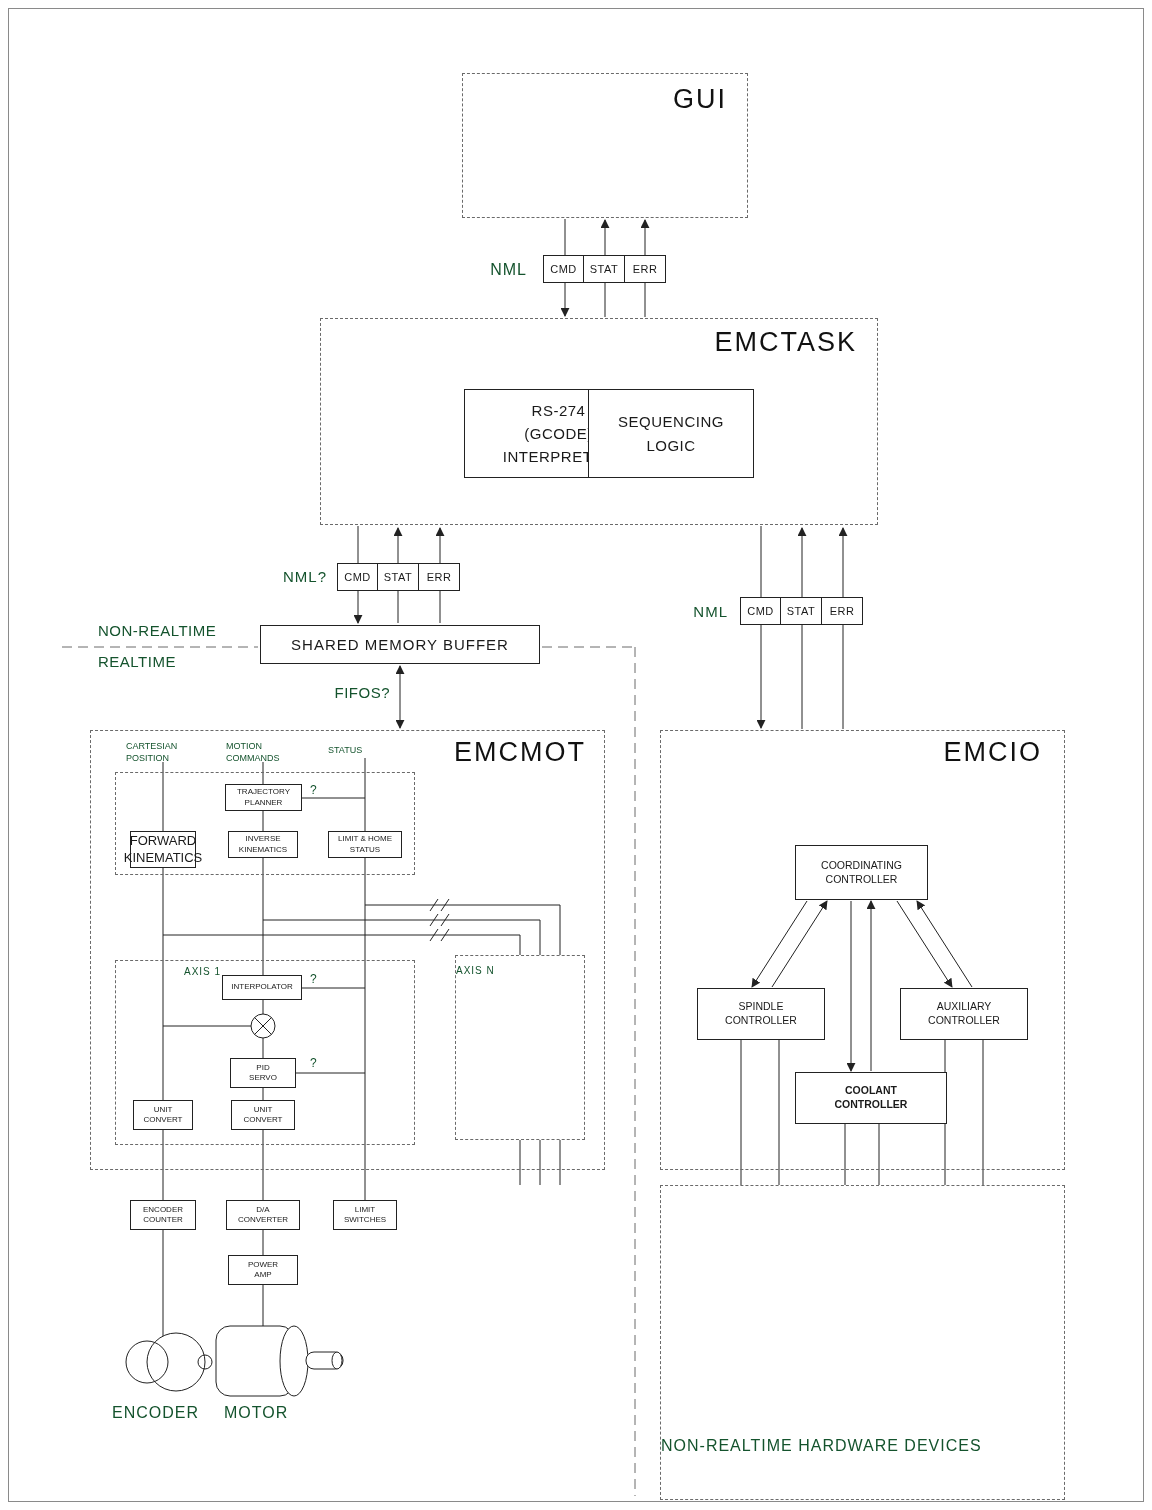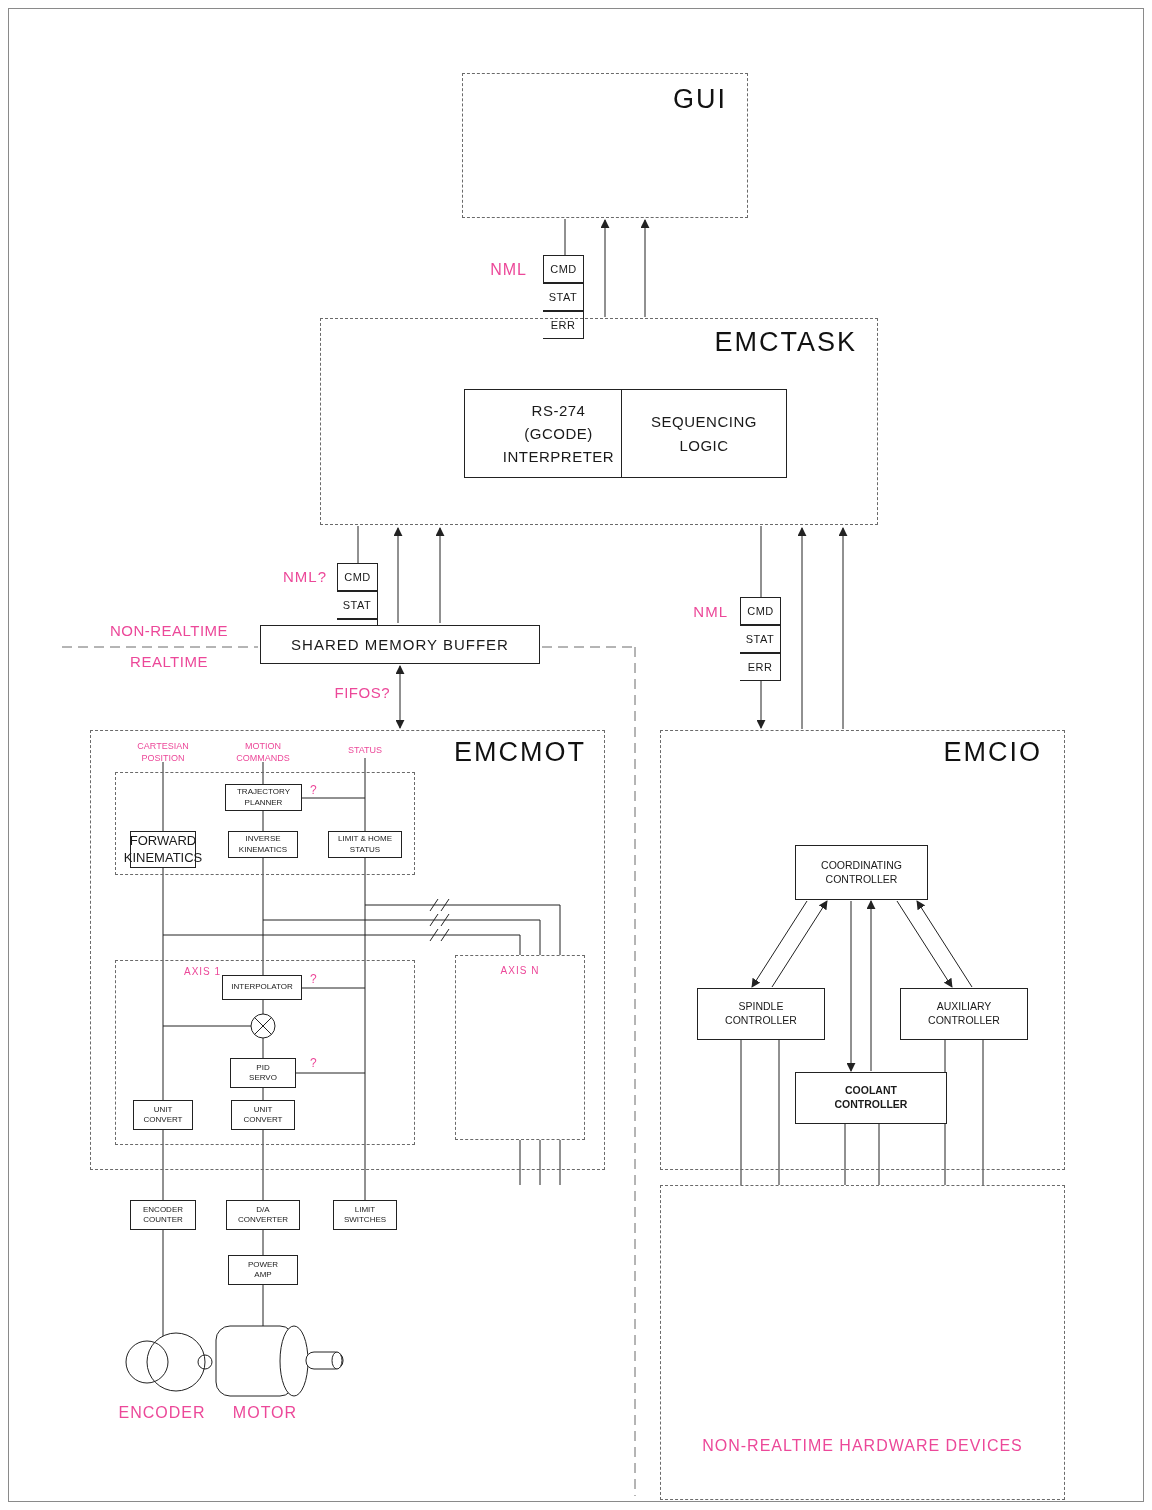--- a/index.html
+++ b/index.html
@@ -5,24 +5,24 @@
   * { margin:0; padding:0; box-sizing:border-box; }
   html,body { background:#fff; }
   body { font-family:"Liberation Sans","DejaVu Sans",sans-serif; color:#1a1a1a; }
   #diagram { position:relative; width:1152px; height:1510px; background:#fff; overflow:hidden; }
   #frame { position:absolute; left:8px; top:8px; width:1136px; height:1494px; border:1px solid #8a8a8a; }
   svg.wires { position:absolute; left:0; top:0; }
   .dbox { position:absolute; border:1px dashed #6a6a6a; background:transparent; }
   .sbox { position:absolute; border:1px solid #222; background:#fff; display:flex; align-items:center;
           justify-content:center; text-align:center; white-space:pre-line; line-height:1.3; color:#1a1a1a; }
   .bigtitle { position:absolute; font-size:27px; letter-spacing:2px; font-weight:400; color:#111; white-space:nowrap; }
-  .lbl { position:absolute; white-space:pre-line; line-height:1.3; color:#ec4899; }
-  .tc { text-align:center; }
+  .lbl { position:absolute; white-space:pre-line; line-height:1.3; color:#14532d; }
+  .tc { text-align:left; }
   .tr { text-align:right; }
-  .chrow { position:absolute; display:flex;flex-direction:column; }
+  .chrow { position:absolute; display:flex; }
   .ch { width:41px; height:28px; border:1px solid #222; background:#fff; display:flex; align-items:center;
         justify-content:center; font-size:11px; letter-spacing:0.5px; color:#1a1a1a; }
   .ch + .ch { border-left:none; }
   .q { font-size:12px; }
 </style>
 </head>
 <body>
 
 <div id="diagram">
   <div id="frame"></div>
@@ -160,21 +160,21 @@
     <div class="ch">STAT</div>
     <div class="ch">ERR</div>
   </div>
 
   <div class="dbox" style="left:320px; top:318px; width:558px; height:207px;">
     <div class="bigtitle" style="right:20px; top:8px;margin-left:21px;">EMCTASK</div>
   </div>
   <div class="sbox" style="left:422px; top:389px; width:189px; height:89px; font-size:15px; letter-spacing:0.5px; line-height:1.55;margin-left:42px;">RS-274
 (GCODE)
 INTERPRETER</div>
-  <div class="sbox" style="left:621px; top:389px; width:166px; height:89px; font-size:15px; letter-spacing:0.5px; line-height:1.55;">SEQUENCING
+  <div class="sbox" style="left:588px; top:389px; width:166px; height:89px; font-size:15px; letter-spacing:0.5px; line-height:1.55;">SEQUENCING
 LOGIC</div>
 
   <div class="lbl tr" style="left:255px; top:567px; width:72px; font-size:15px; letter-spacing:1px;">NML?</div>
   <div class="chrow" style="left:337px; top:563px;">
     <div class="ch">CMD</div>
     <div class="ch">STAT</div>
     <div class="ch">ERR</div>
   </div>
 
   <div class="lbl tr" style="left:658px; top:602px; width:70px; font-size:15px; letter-spacing:1px;">NML</div>

